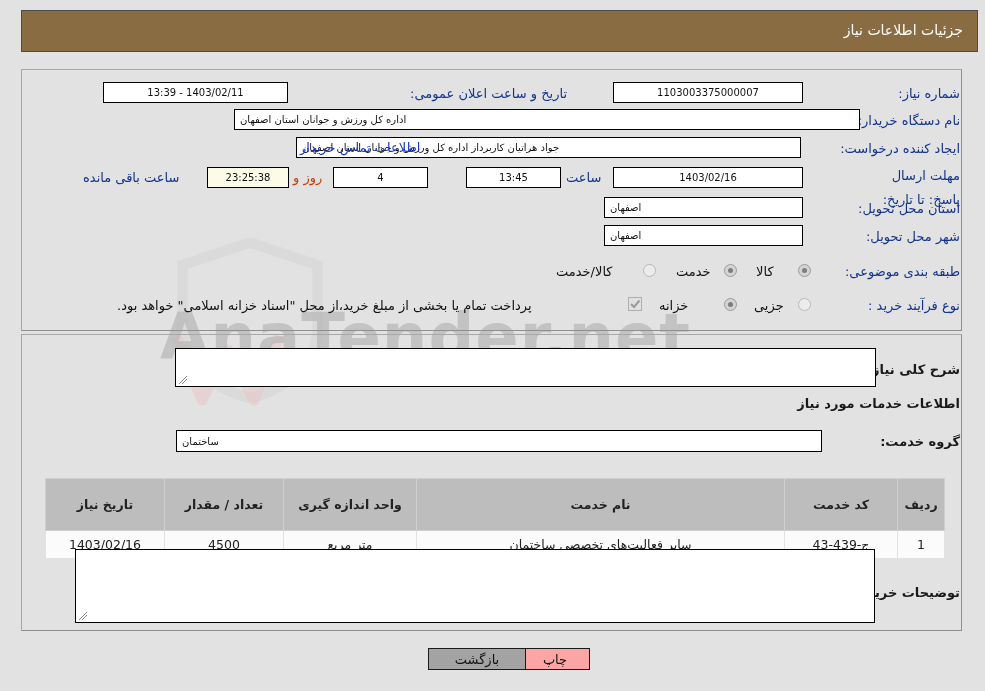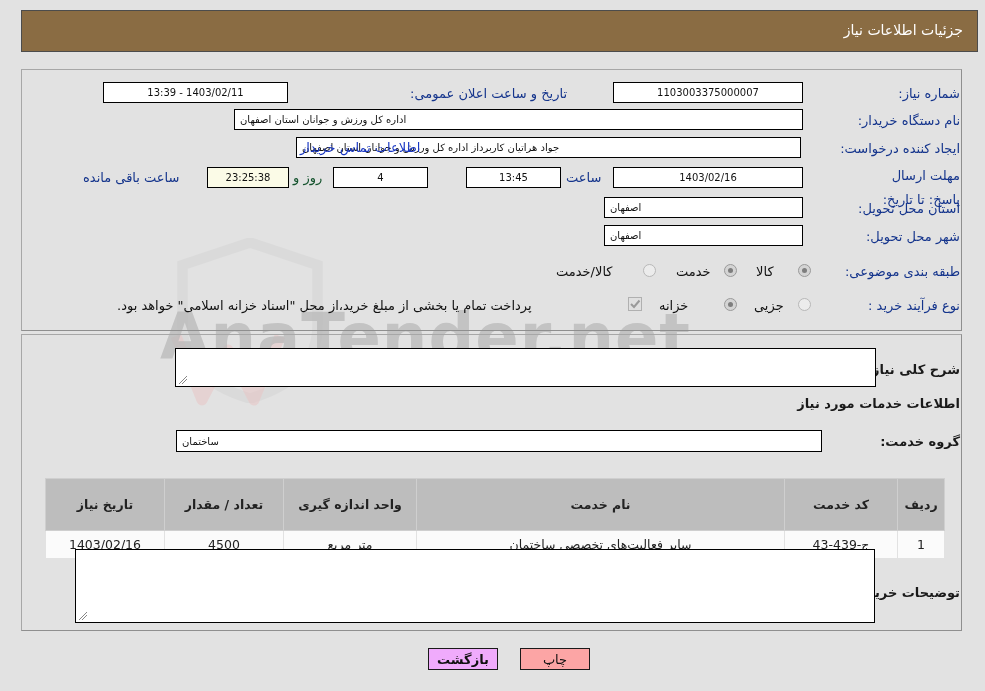--- a/index.html
+++ b/index.html
@@ -135,21 +135,21 @@
   }
 
   
   .btn{
     position:absolute;border:1px solid #1a1a1a;box-sizing:border-box;
     font-size:13px;color:#111;display:flex;align-items:center;justify-content:center;
     cursor:pointer;z-index:3;
     font-family:"DejaVu Sans","Liberation Sans",sans-serif;
   }
   #btn-print{left:520px;top:648px;width:70px;height:22px;background:#fca5a5;}
-  #btn-back{left:428px;top:648px;width:70px;height:22px;background:#f0abfc;font-weight:bold;}
+  #btn-back{left:428px;top:648px;width:98px;height:22px;background:#a3a3a3;}
 </style>
 </head>
 <body>
 
 <div id="watermark">
   <svg class="wm-shield" viewBox="0 0 100 110">
     <path d="M50 3 L95 18 L95 58 C95 86 74 100 50 107 C26 100 5 86 5 58 L5 18 Z" fill="none" stroke="#c9c9c9" stroke-width="7"></path>
   </svg>
   <svg class="wm-arrow" viewBox="0 0 120 80">
     <path d="M8 6 L34 70 L60 20 L86 70 L112 6" fill="none" stroke="#e8c6c6" stroke-width="11" stroke-linejoin="round"></path>
@@ -163,33 +163,33 @@
 
 <div class="panel" id="panel-top"></div>
 
 <div class="lbl" style="right:25px;top:86px;">شماره نیاز:</div>
 <div class="fld c" style="left:613px;top:82px;width:190px;height:21px;">1103003375000007</div>
 
 <div class="lbl" style="right:418px;top:86px;">تاریخ و ساعت اعلان عمومی:</div>
 <div class="fld c" style="left:103px;top:82px;width:185px;height:21px;">1403/02/11 - 13:39</div>
 
 <div class="lbl" style="right:25px;top:113px;">نام دستگاه خریدار:</div>
-<div class="fld r" style="left:234px;top:109px;width:569px;height:21px;justify-content:flex-end;">اداره کل ورزش و جوانان استان اصفهان</div>
+<div class="fld r" style="left:234px;top:109px;width:626px;height:21px;justify-content:flex-end;">اداره کل ورزش و جوانان استان اصفهان</div>
 
 <div class="lbl" style="right:25px;top:141px;">ایجاد کننده درخواست:</div>
 <div class="fld r" style="left:296px;top:137px;width:505px;height:21px;justify-content:flex-end;">جواد هراتیان کاربرداز اداره کل ورزش و جوانان استان اصفهان</div>
 <div class="link" style="left:300px;top:140px;">اطلاعات تماس خریدار</div>
 
 <div class="lbl" style="right:25px;top:164px;width:103px;white-space:normal;line-height:24px;">مهلت ارسال پاسخ: تا تاریخ:</div>
 <div class="fld c" style="left:613px;top:167px;width:190px;height:21px;">1403/02/16</div>
 <div class="txt" style="left:566px;top:170px;color:#14348c;">ساعت</div>
 <div class="fld c" style="left:466px;top:167px;width:95px;height:21px;">13:45</div>
 
 <div class="fld c" style="left:333px;top:167px;width:95px;height:21px;">4</div>
-<div class="txt" style="left:293px;top:170px;color:#14532d;">روز و</div>
+<div class="txt" style="left:293px;top:170px;color:#c2410c;">روز و</div>
 <div class="fld c cream" style="left:207px;top:167px;width:82px;height:21px;">23:25:38</div>
 <div class="txt" style="left:83px;top:170px;color:#14348c;">ساعت باقی مانده</div>
 
 <div class="lbl" style="right:25px;top:201px;">استان محل تحویل:</div>
 <div class="fld r" style="left:604px;top:197px;width:199px;height:21px;justify-content:flex-end;">اصفهان</div>
 
 <div class="lbl" style="right:25px;top:229px;">شهر محل تحویل:</div>
 <div class="fld r" style="left:604px;top:225px;width:199px;height:21px;justify-content:flex-end;">اصفهان</div>
 
 <div class="lbl" style="right:25px;top:264px;">طبقه بندی موضوعی:</div>

